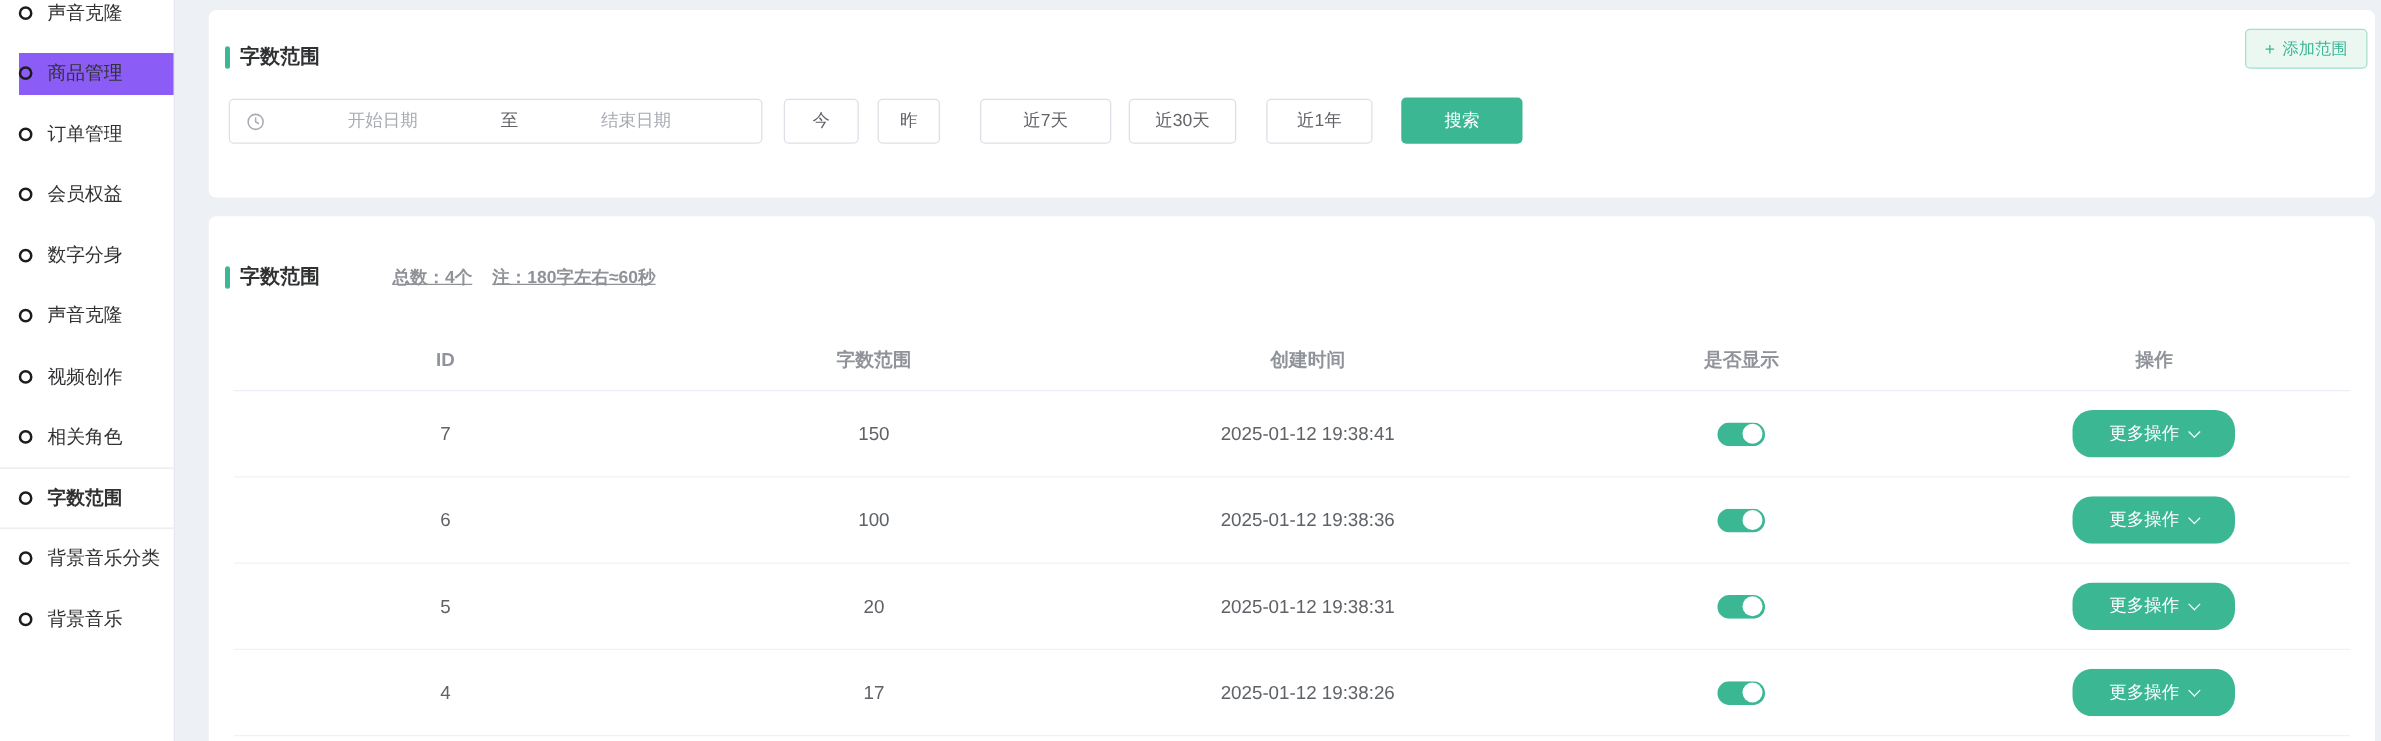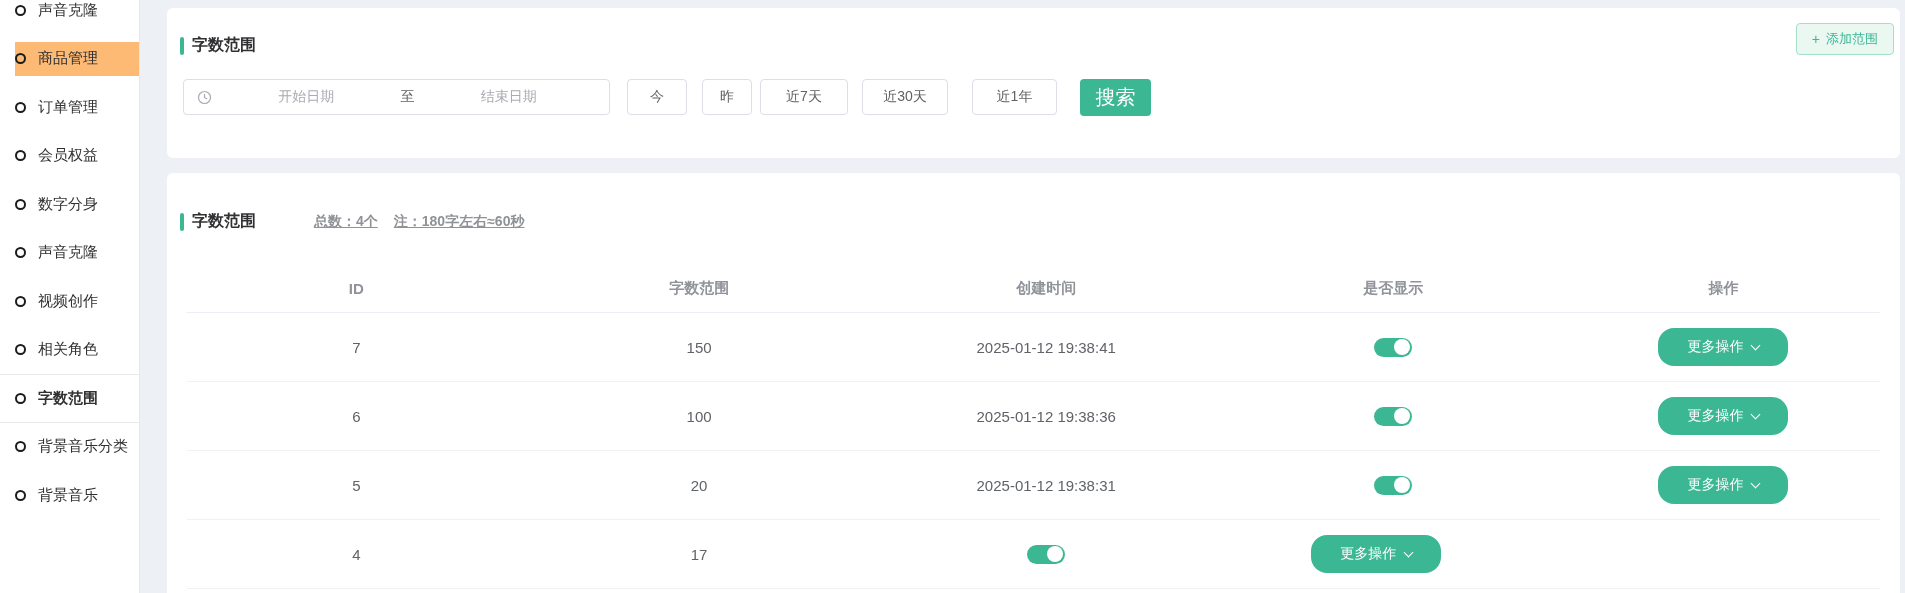--- a/index.html
+++ b/index.html
@@ -18,60 +18,60 @@
   }
   .menu { position:absolute; top:-14px; left:0; right:0; }
   .menu-item {
     height:48.5px; display:flex; align-items:center; gap:12px;
     padding:7px 0 7px 15px; font-size:15px; color:#303133; cursor:pointer;
     background-clip:content-box;
   }
   .menu-item .dot {
     flex:0 0 auto; width:11px; height:11px; border:2.2px solid #1c1c1c; border-radius:50%;
   }
-  .menu-item.hovered { background-color:#fdba74; }
+  .menu-item.hovered { background-color:#8b5cf6; }
   .menu-item.active { font-weight:bold; border-top:1px solid #e9e9eb; border-bottom:1px solid #e9e9eb; padding:6px 0 6px 15px; }
 
   
   .card {
     position:absolute; left:167px; width:1733px; background:#fff; border-radius:6px;
   }
   .card-filter { top:8px; height:150px; }
   .card-table  { top:173px; height:440px; }
 
   .card-title-row { position:absolute; left:13px; display:flex; align-items:center; }
   .title-bar { width:4px; height:18px; background:#3cb794; border-radius:2px; margin-right:8px; }
   .card-title { font-size:16px; font-weight:bold; color:#303133; }
 
   
   .card-filter .card-title-row { top:27px; }
-  .controls { position:absolute; left:16px; top:71px; height:36px; display:flex; align-items:center; }
+  .controls { position:absolute; left:16px; top:71px; height:36px; display:flex; align-items:flex-end; }
 
   .date-range {
     width:427px; height:36px; border:1px solid #dcdfe6; border-radius:4px; background:#fff;
     display:flex; align-items:center; padding:0 10px 0 13px; cursor:text;
   }
   .date-range .ph { flex:1; text-align:center; font-size:14px; color:#a8abb2; }
   .date-range .sep { font-size:14px; color:#606266; padding:0 4px; }
 
   .qbtn {
     height:36px; background:#fff; border:1px solid #dcdfe6; border-radius:4px;
     font-size:14px; color:#606266; cursor:pointer;
     display:inline-flex; align-items:center; justify-content:center;
     font-family:inherit;
   }
   .qbtn.b-today { width:60px; margin-left:17px; }
   .qbtn.b-yday  { width:50px; margin-left:15px; }
-  .qbtn.b-7d    { width:88px; margin-left:8px; }
+  .qbtn.b-7d    { width:105px; margin-left:32px; }
   .qbtn.b-30d   { width:86px; margin-left:14px; }
   .qbtn.b-1y    { width:85px; margin-left:24px; }
 
   .btn-search {
-    width:71px; height:37px; margin-left:23px; background:#3cb794; border:none; border-radius:4px;
-    color:#fff; font-size:20px; cursor:pointer; font-family:Liberation Mono, monospace;
+    width:97px; height:37px; margin-left:23px; background:#3cb794; border:none; border-radius:4px;
+    color:#fff; font-size:14px; cursor:pointer; font-family:Liberation Mono, monospace;
   }
 
   .btn-add {
     position:absolute; right:6px; top:15px; height:32px; padding:0 15px;
     background:#ebf8f2; border:1px solid #a4dfc9; border-radius:4px;
     color:#3cb794; font-size:13px; cursor:pointer; font-family:inherit;
     display:inline-flex; align-items:center; gap:6px;
   }
   .btn-add .plus { font-size:14px; line-height:1; }
 
@@ -251,20 +251,21 @@
         <button class="btn-more">
           <span>更多操作</span>
           <span class="chev"></span>
         </button>
       </div>
     </div>
 
     <div class="trow body">
       <div class="tcell c1">4</div>
       <div class="tcell c2">17</div>
+      <div class="tcell c3">2025-01-12 19:38:26</div>
       <div class="tcell c4"><span class="switch"></span></div>
       <div class="tcell c5">
         <button class="btn-more">
           <span>更多操作</span>
           <span class="chev"></span>
         </button>
       </div>
     </div>
   </div>
 </div>

